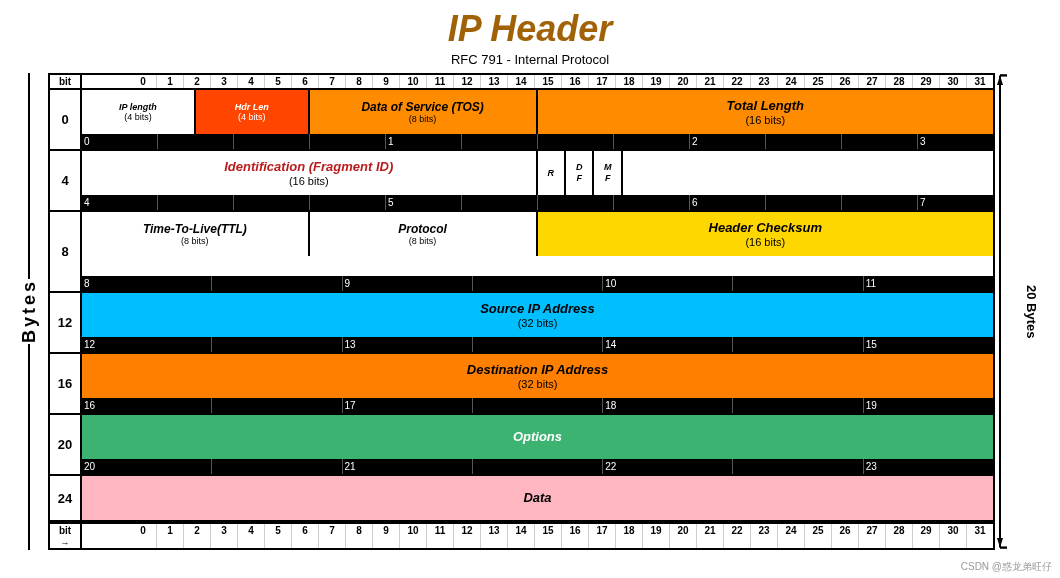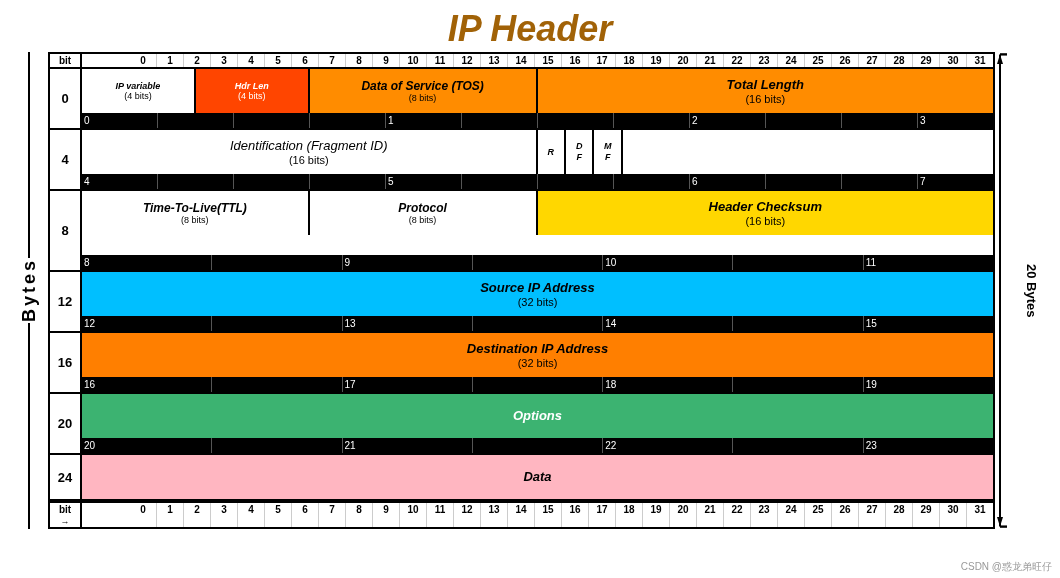--- a/index.html
+++ b/index.html
@@ -92,20 +92,21 @@
       right: 8px;
       font-size: 10px;
       color: #999;
     }
   </style>
 </head>
 <body>
 
 <div class="page" style="position:relative;">
   <div class="title">IP Header</div>
+  <div class="subtitle">RFC 791 - Internal Protocol</div>
 
   <div class="diagram-wrapper">
 
     <div class="left-label" style="width:38px;">
       <div style="display:flex;flex-direction:column;align-items:center;height:100%;justify-content:center;position:relative;">
 
         <div style="width:2px;background:#000;flex:1;min-height:20px;"></div>
         <div style="font-size:18px;font-weight:900;writing-mode:vertical-rl;transform:rotate(180deg);color:#000;letter-spacing:3px;">Bytes</div>
         <div style="width:2px;background:#000;flex:1;min-height:20px;"></div>
       </div>
@@ -152,21 +153,21 @@
             <div style="flex: 1 1 0%; text-align: center; font-size: 10px; font-weight: bold; border-right: none; padding: 1px 0px;">31</div>
           </div>
       </div>
 
       <div id="rows-container">
           <div style="display: flex; flex-direction: row; border-bottom: 2px solid rgb(0, 0, 0);">
             <div style="width: 32px; min-width: 32px; display: flex; align-items: center; justify-content: center; font-size: 13px; font-weight: bold; background: rgb(255, 255, 255); border-right: 2px solid rgb(0, 0, 0);">0</div>
             <div style="flex: 1 1 0%; display: flex; flex-direction: column;">
               <div style="display: flex; flex-direction: row; flex: 1 1 0%;">
                 <div style="width: 12.5%; display: flex; flex-direction: column; align-items: center; justify-content: center; border-right: 2px solid rgb(0, 0, 0); padding: 4px 2px; text-align: center; background: rgb(255, 255, 255); min-height: 44px;">
-                  <div style="font-weight: 900; font-style: italic; font-size: 9px; line-height: 1.2; color: rgb(0, 0, 0); white-space: pre-line;">IP variable</div>
+                  <div style="font-weight: 900; font-style: italic; font-size: 9px; line-height: 1.2; color: rgb(0, 0, 0); white-space: pre-line;">IP length</div>
                   <div style="font-size: 9px; font-weight: normal; font-style: normal; color: rgb(0, 0, 0);">(4 bits)</div>
                 </div>
                 <div style="width: 12.5%; display: flex; flex-direction: column; align-items: center; justify-content: center; border-right: 2px solid rgb(0, 0, 0); padding: 4px 2px; text-align: center; background: rgb(255, 69, 0); min-height: 44px;">
                   <div style="font-weight: 900; font-style: italic; font-size: 9px; line-height: 1.2; color: rgb(255, 255, 255); white-space: pre-line;">Hdr Len</div>
                   <div style="font-size: 9px; font-weight: normal; font-style: normal; color: rgb(255, 255, 255);">(4 bits)</div>
                 </div>
                 <div style="width: 25%; display: flex; flex-direction: column; align-items: center; justify-content: center; border-right: 2px solid rgb(0, 0, 0); padding: 4px 2px; text-align: center; background: rgb(255, 140, 0); min-height: 44px;">
                   <div style="font-weight: 900; font-style: italic; font-size: 12px; line-height: 1.2; color: rgb(0, 0, 0); white-space: pre-line;">Data of Service (TOS)</div>
                   <div style="font-size: 9px; font-weight: normal; font-style: normal; color: rgb(0, 0, 0);">(8 bits)</div>
                 </div>
@@ -189,21 +190,21 @@
                 <div style="flex: 1 1 0%; text-align: left; font-size: 10px; color: rgb(255, 255, 255); border-right: 1px solid rgb(85, 85, 85); display: flex; align-items: center; justify-content: flex-start; padding-left: 2px;"></div>
                 <div style="flex: 1 1 0%; text-align: left; font-size: 10px; color: rgb(255, 255, 255); border-right: none; display: flex; align-items: center; justify-content: flex-start; padding-left: 2px;">3</div>
               </div>
             </div>
           </div>
           <div style="display: flex; flex-direction: row; border-bottom: 2px solid rgb(0, 0, 0);">
             <div style="width: 32px; min-width: 32px; display: flex; align-items: center; justify-content: center; font-size: 13px; font-weight: bold; background: rgb(255, 255, 255); border-right: 2px solid rgb(0, 0, 0);">4</div>
             <div style="flex: 1 1 0%; display: flex; flex-direction: column;">
               <div style="display: flex; flex-direction: row; flex: 1 1 0%;">
                 <div style="width: 50%; display: flex; flex-direction: column; align-items: center; justify-content: center; border-right: 2px solid rgb(0, 0, 0); padding: 4px 2px; text-align: center; background: rgb(255, 255, 255); min-height: 44px;">
-                  <div style="font-weight: 400; font-style: italic; font-size: 13px; line-height: 1.2; color: #000000; white-space: pre-line;">Identification (Fragment ID)</div>
+                  <div style="font-weight: 700; font-style: italic; font-size: 13px; line-height: 1.2; color: #b91c1c; white-space: pre-line;">Identification (Fragment ID)</div>
                   <div style="font-size: 11px; font-weight: normal; font-style: normal; color: rgb(0, 0, 0);">(16 bits)</div>
                 </div>
                 <div style="width: 3.125%; display: flex; flex-direction: column; align-items: center; justify-content: center; border-right: 2px solid rgb(0, 0, 0); padding: 4px 2px; text-align: center; background: rgb(255, 255, 255); min-height: 44px;">
                   <div style="font-weight: 900; font-style: italic; font-size: 9px; line-height: 1.2; color: rgb(0, 0, 0); white-space: pre-line;">R</div>
                 </div>
                 <div style="width: 3.125%; display: flex; flex-direction: column; align-items: center; justify-content: center; border-right: 2px solid rgb(0, 0, 0); padding: 4px 2px; text-align: center; background: rgb(255, 255, 255); min-height: 44px;">
                   <div style="font-weight: 900; font-style: italic; font-size: 9px; line-height: 1.2; color: rgb(0, 0, 0); white-space: pre-line;">D
 F</div>
                 </div>
                 <div style="width: 3.125%; display: flex; flex-direction: column; align-items: center; justify-content: center; border-right: 2px solid rgb(0, 0, 0); padding: 4px 2px; text-align: center; background: rgb(255, 255, 255); min-height: 44px;">

